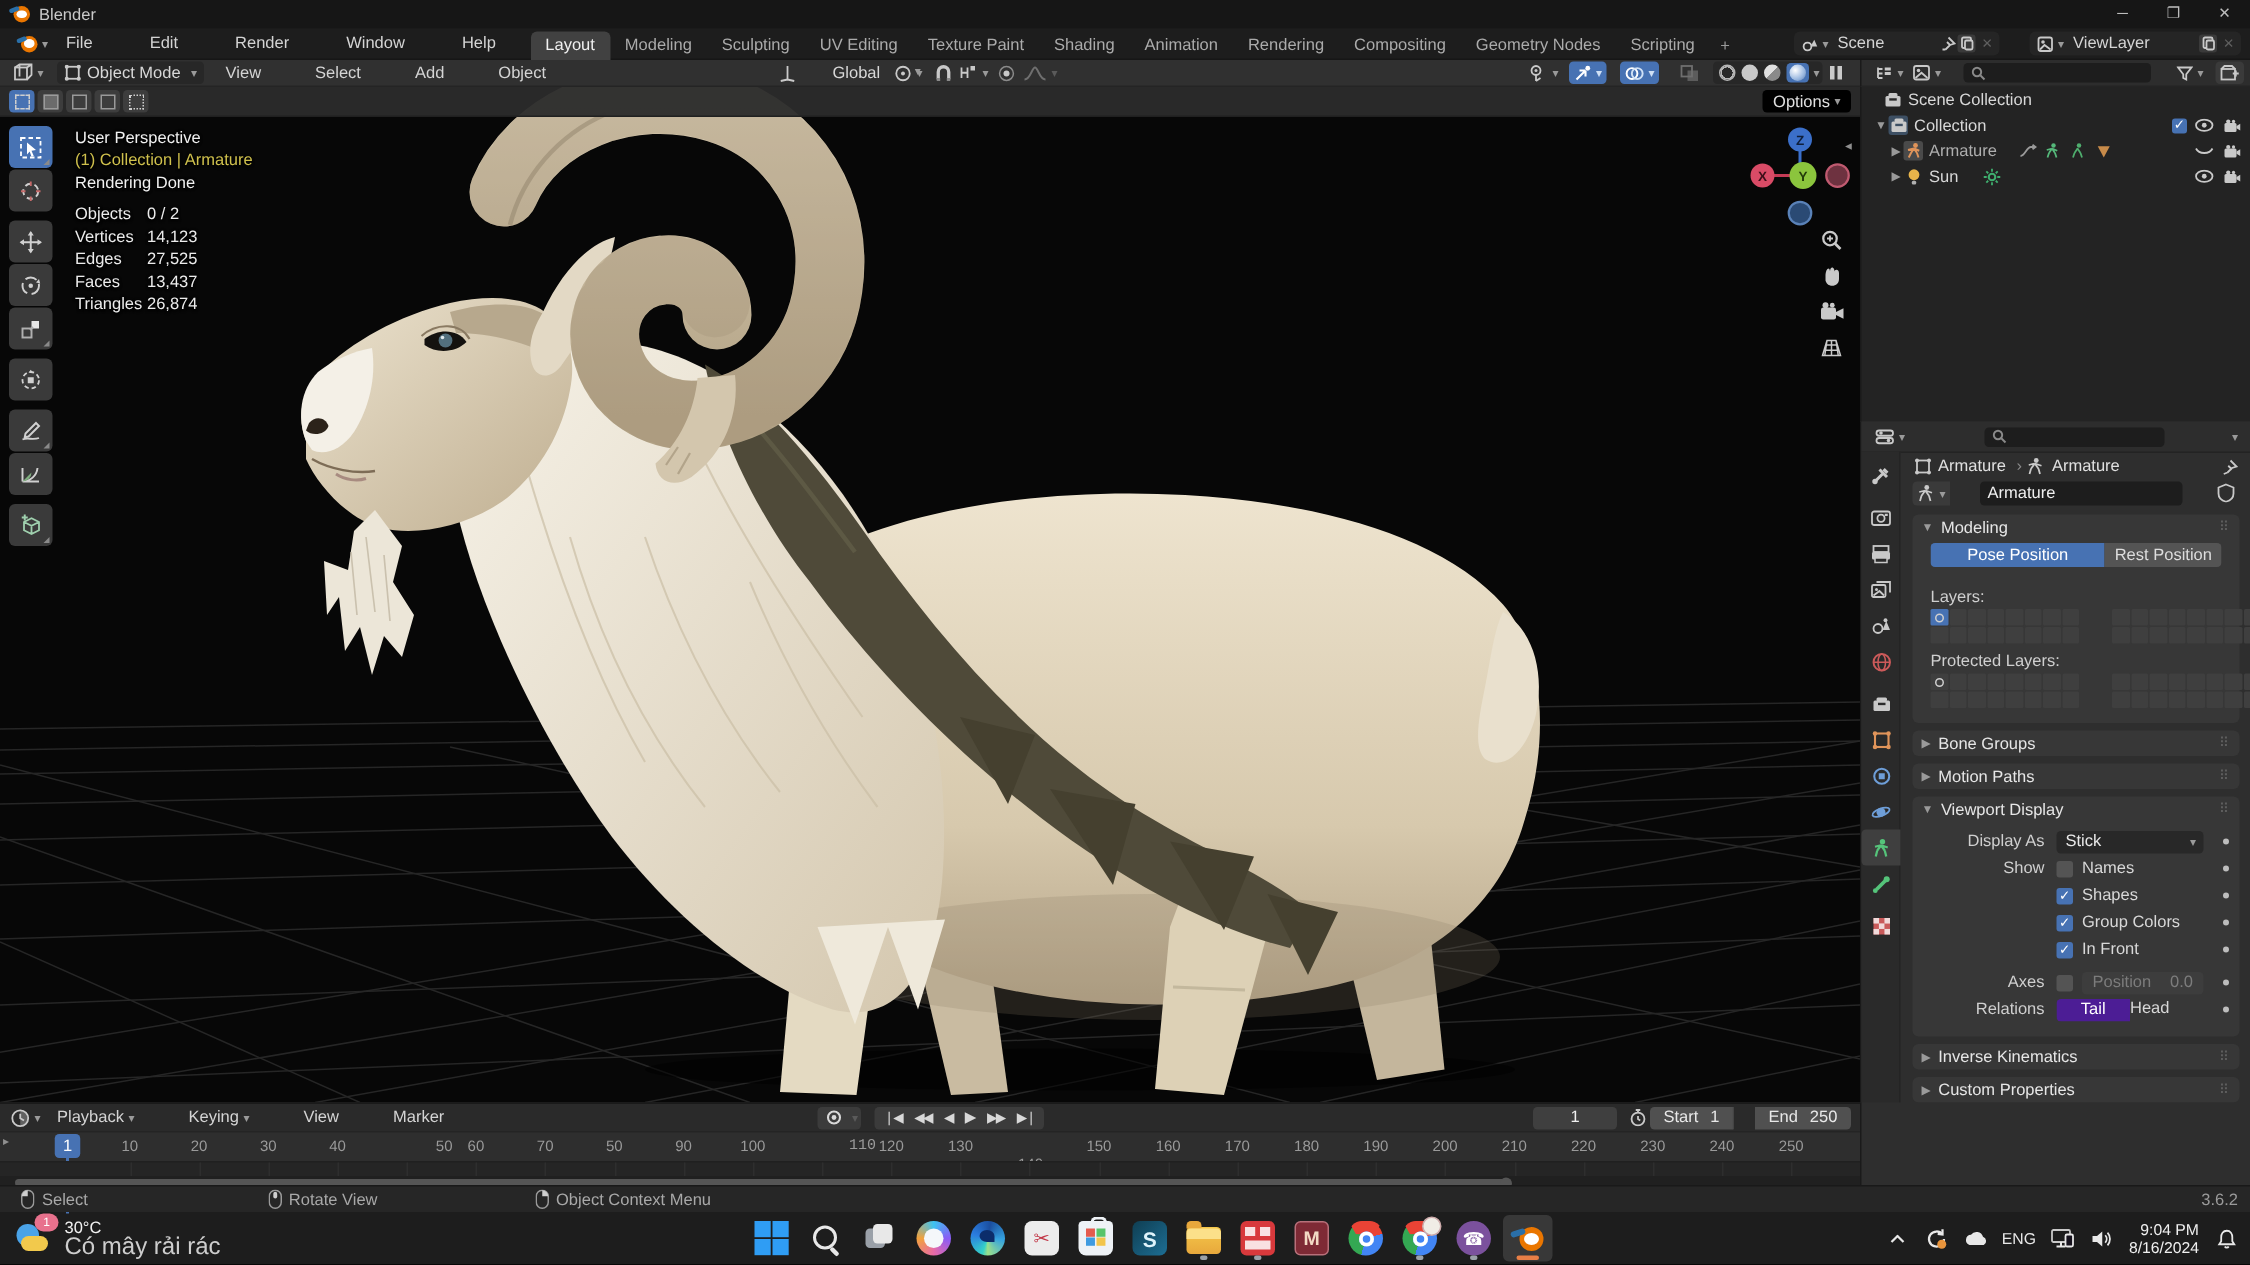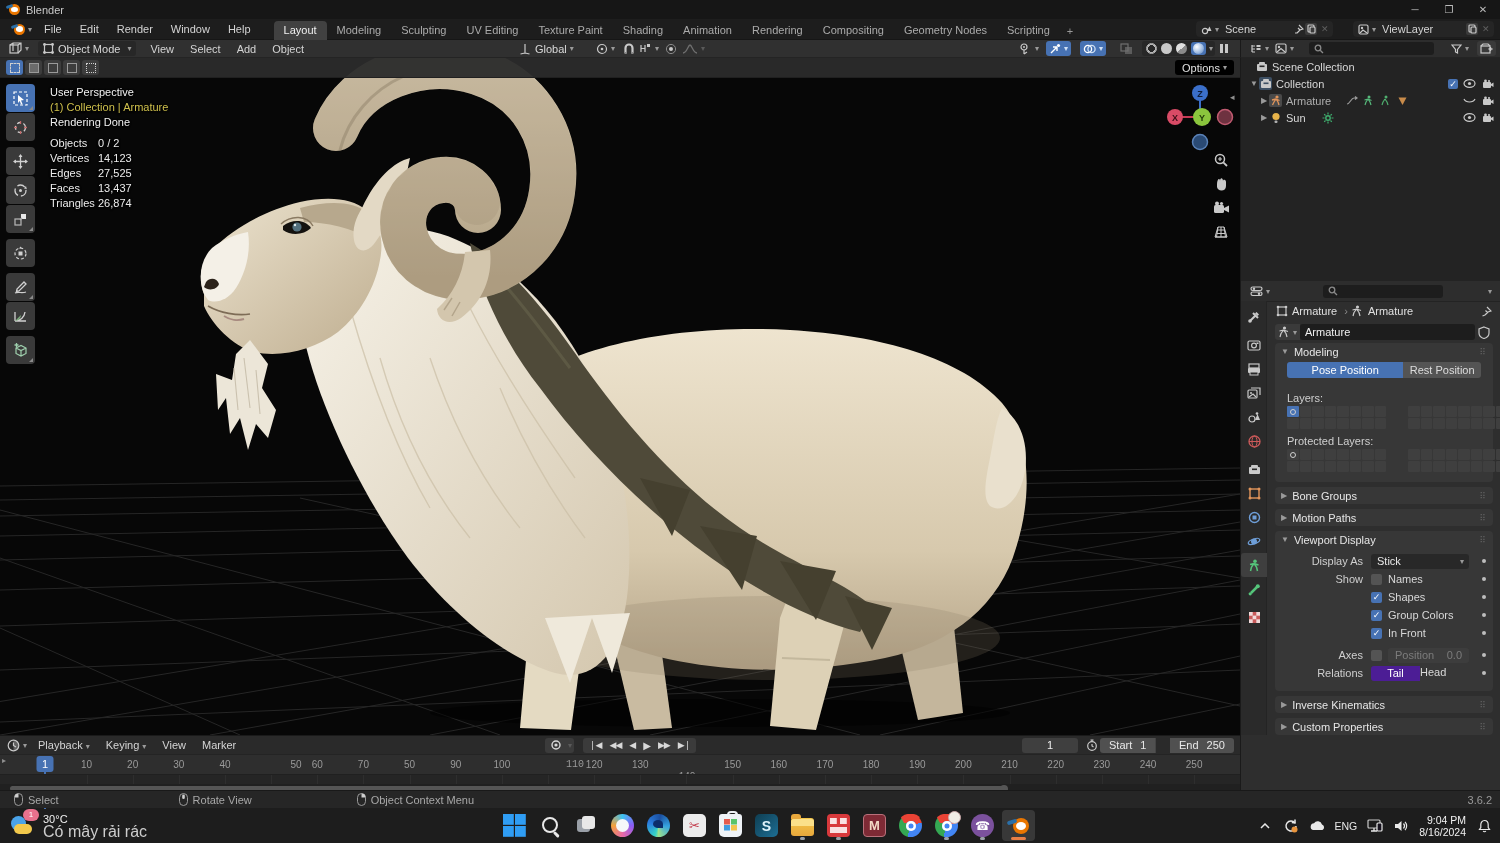--- a/index.html
+++ b/index.html
@@ -1,20 +1,20 @@
 <!DOCTYPE html>
 <html><head>
 <meta charset="utf-8">
 <style>
   html,body{margin:0;padding:0;background:#000;}
   #app{position:relative;width:1500px;height:843px;overflow:hidden;
        font-family:"Liberation Sans","DejaVu Sans",sans-serif;font-size:11px;color:#d8d8d8;
        background:#1d1d1d;-webkit-font-smoothing:antialiased;}
   .abs{position:absolute;}
-  .row{display:flex;align-items:center;}
+  .row{display:flex;align-items:flex-start;gap:20px;}
   .caret{color:#9a9a9a;font-size:8px;margin-left:3px;}
   .caret.dim{color:#5a5a5a;}
 
   
   #titlebar{left:0;top:0;width:1500px;height:19px;background:#161616;display:flex;align-items:center;}
   #titlebar .title{color:#c9c9c9;font-size:11px;margin-left:6px;}
   .wbtn{width:34px;height:19px;display:flex;align-items:center;justify-content:center;color:#bdbdbd;font-size:10px;}
   #win-controls{position:absolute;right:0;top:0;display:flex;}
   .blogo{position:relative;width:14px;height:11px;display:inline-block;}
   .blogo .b1{position:absolute;right:0;top:0;width:11px;height:11px;border-radius:50%;background:#ea7600;}

